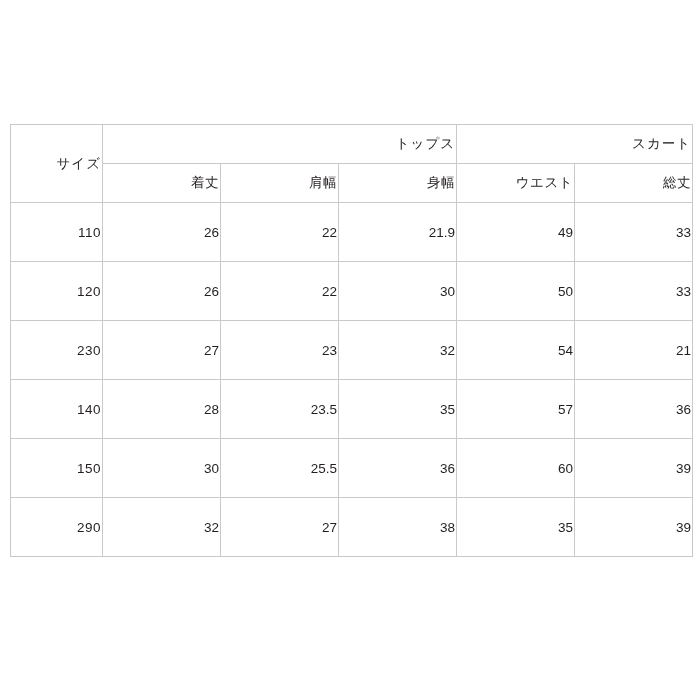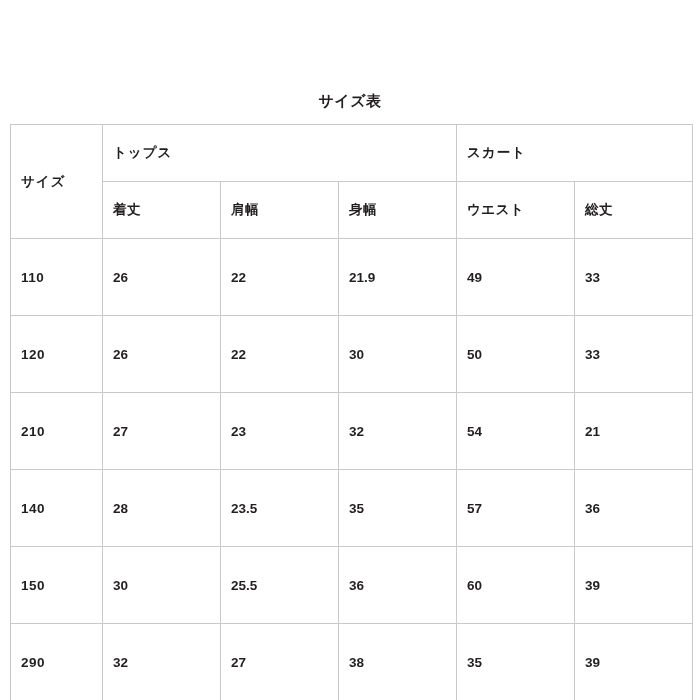--- a/index.html
+++ b/index.html
@@ -38,26 +38,26 @@
     width: 680px;
   }
   table.size-table {
     border-collapse: collapse;
     width: 680px;
     table-layout: fixed;
   }
   table.size-table td,
   table.size-table th {
     border: 1px solid #c9c9c9;
-    text-align: left;
+    text-align: right;
     vertical-align: middle;
     font-size: 13.5px;
-    font-weight: bold;
+    font-weight: normal;
     color: #231f20;
-    padding: 10px;
+    padding: 1px;
     height: 56px;
   }
   table.size-table thead th {
     height: 36px;
   }
   th.group-head {
     font-size: 14px;
     letter-spacing: 1px;
   }
   th.size-corner {
@@ -73,21 +73,20 @@
     letter-spacing: 0.5px;
   }
   col.c-size { width: 92px; }
   col.c-mid  { width: 118px; }
 </style>
 </head>
 <body>
 
 <div class="page">
 
-  <div class="title">サイズ表</div>
 
   <div class="table-wrap">
     <table class="size-table">
       <colgroup>
         <col class="c-size">
         <col class="c-mid">
         <col class="c-mid">
         <col class="c-mid">
         <col class="c-mid">
         <col class="c-mid">
@@ -117,21 +116,21 @@
         </tr>
         <tr>
           <td class="size-cell">120</td>
           <td>26</td>
           <td>22</td>
           <td>30</td>
           <td>50</td>
           <td>33</td>
         </tr>
         <tr>
-          <td class="size-cell">210</td>
+          <td class="size-cell">230</td>
           <td>27</td>
           <td>23</td>
           <td>32</td>
           <td>54</td>
           <td>21</td>
         </tr>
         <tr>
           <td class="size-cell">140</td>
           <td>28</td>
           <td>23.5</td>

